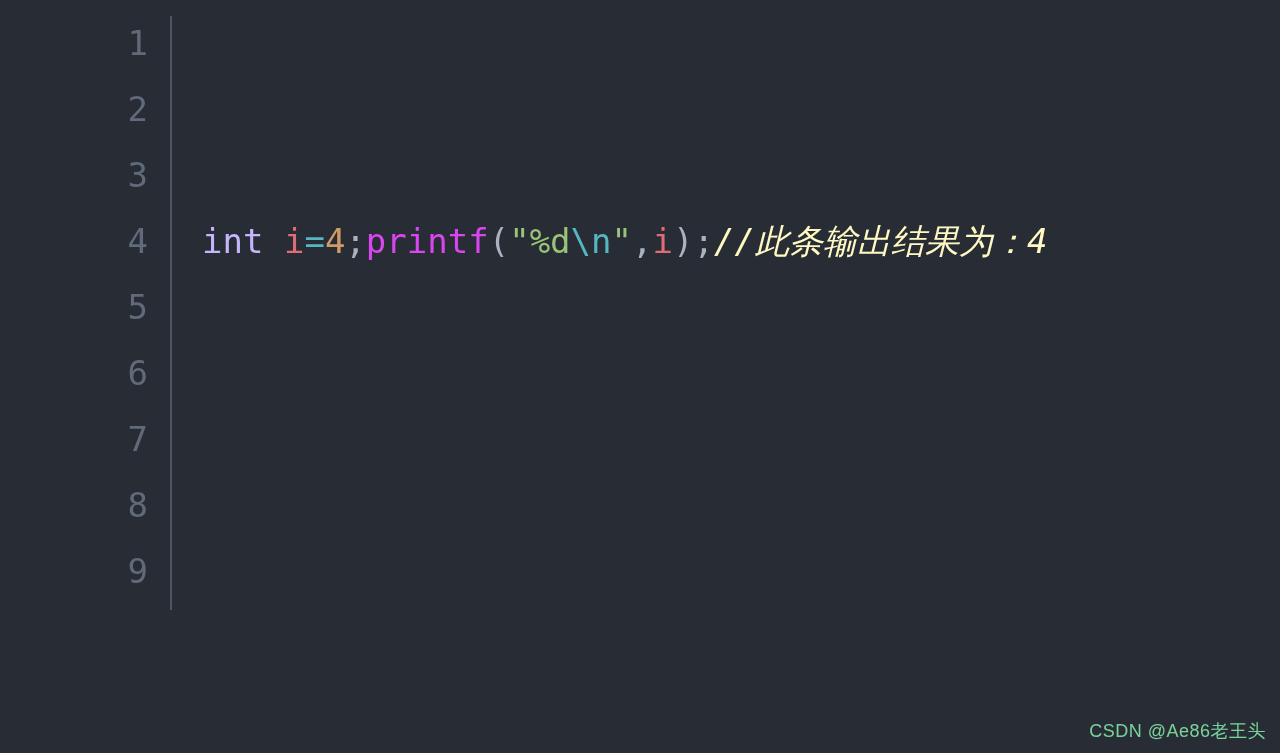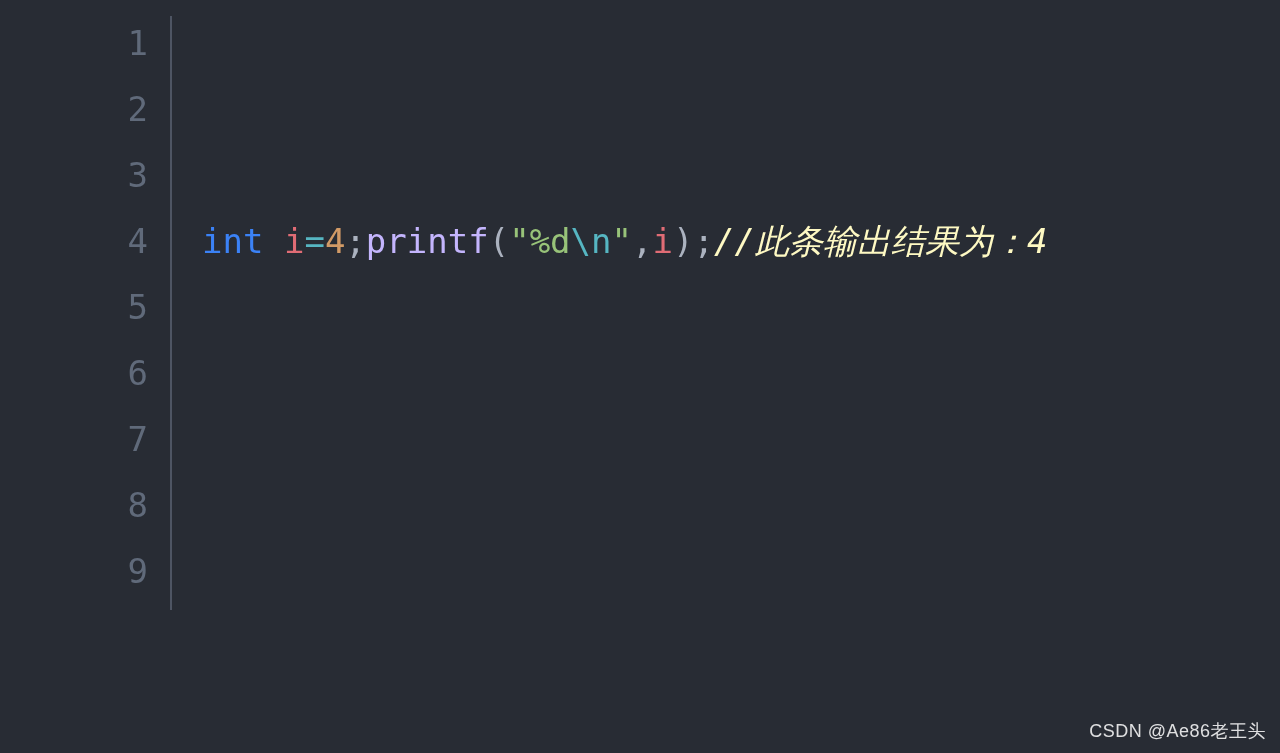--- a/index.html
+++ b/index.html
@@ -33,35 +33,35 @@
     margin-top: 6px;
     height: 594px;
   }
   .code {
     padding-left: 30px;
     font-size: 34px;
     line-height: 66px;
     white-space: pre;
   }
   .code .line { display: block; }
-  .tok-type     { color: #3b82f6; }           
+  .tok-type     { color: #c4b5fd; }           
   .tok-ident    { color: #e06c75; }           
   .tok-op       { color: #56b6c2; }           
   .tok-punct    { color: #abb2bf; }           
   .tok-num      { color: #d19a66; }           
-  .tok-call     { color: #c4b5fd; }           
+  .tok-call     { color: #d946ef; }           
   .tok-str      { color: #98c379; }           
   .tok-esc      { color: #56b6c2; }           
   .tok-comment  { color: #fef9c3; font-style: italic; }           
 
   .watermark {
     position: absolute;
     right: 14px;
     bottom: 10px;
-    color: #ffffff;
+    color: #86efac;
     font-family: "PingFang SC", "Microsoft YaHei", sans-serif;
     font-size: 18px;
     opacity: 0.85;
     letter-spacing: 0.5px;
   }
 </style>
 </head>
 <body>
 
 <div class="editor">

